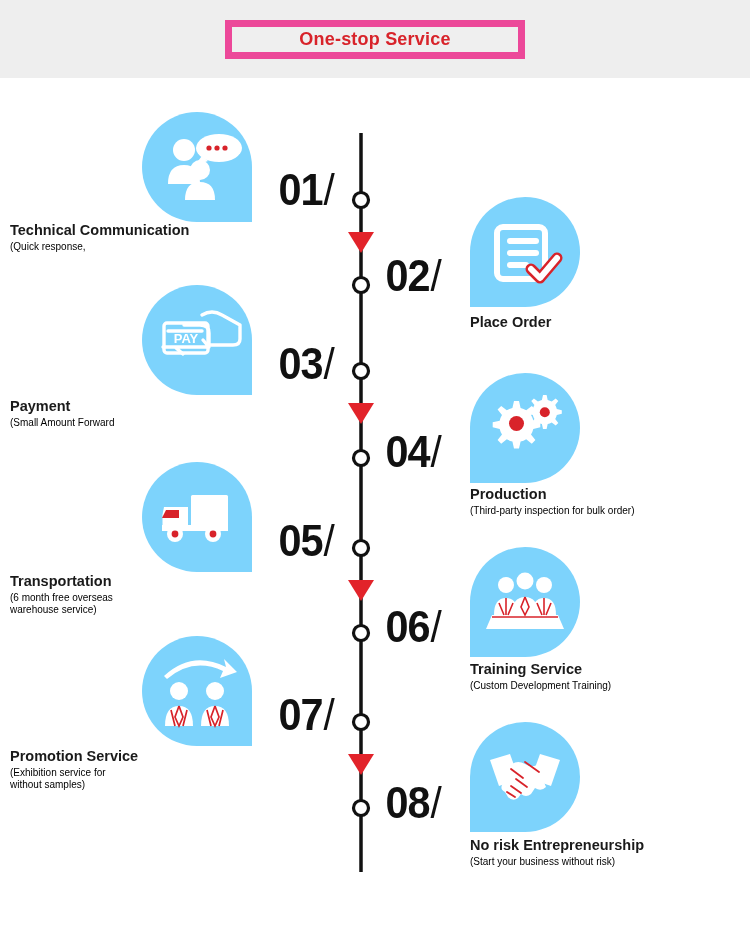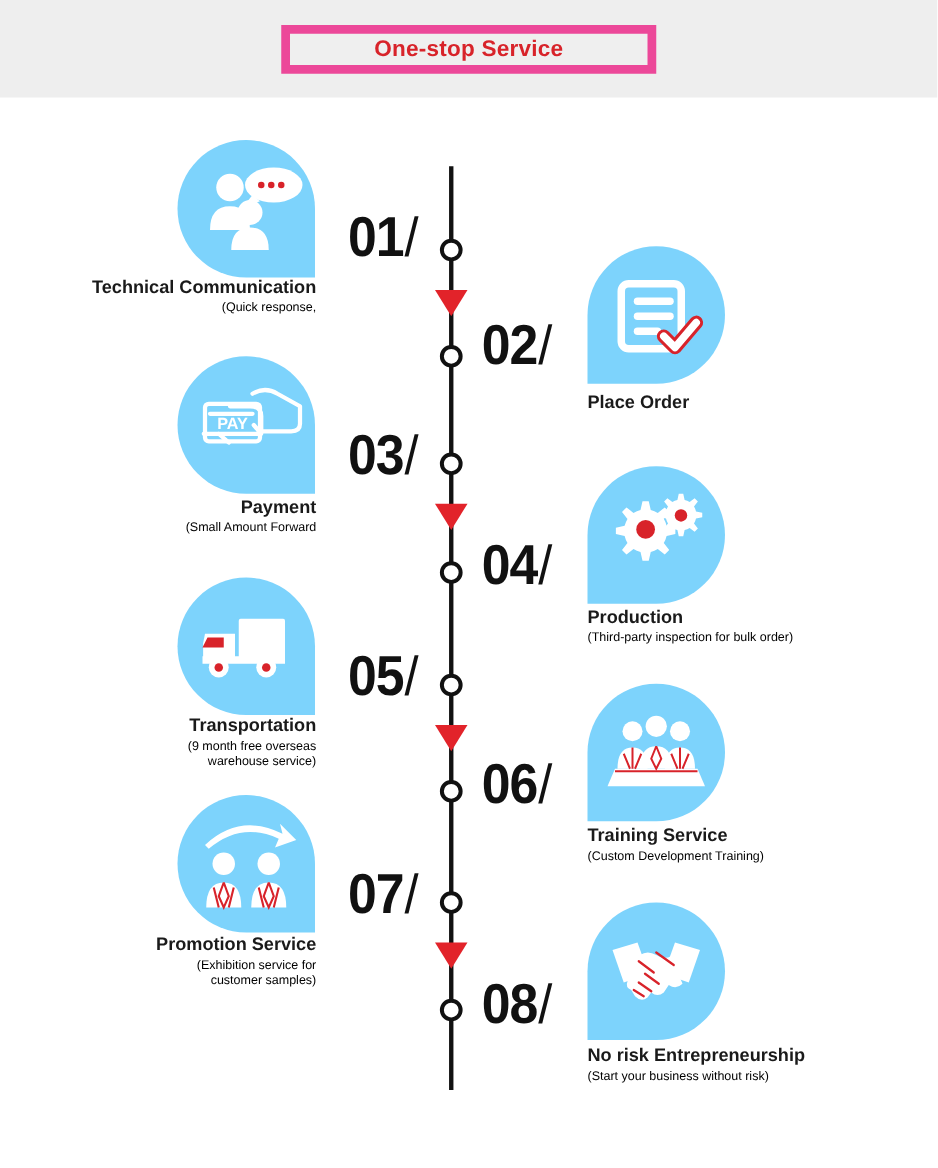--- a/index.html
+++ b/index.html
@@ -77,21 +77,21 @@
     transform: scaleX(0.92);
   }
   .num .slash {
     font-weight: 500;
     font-size: 44px;
     margin-left: 1px;
   }
 
   
   .caption { position: absolute; line-height: 1.28; }
-  .caption.left  { text-align: right; }
+  .caption.left  { text-align: left; }
   .caption.right { text-align: left; }
   .cap-title {
     display: block;
     font-size: 14.5px;
     font-weight: bold;
     color: #1a1a1a;
     margin-bottom: 1px;
   }
   .cap-sub {
     display: block;
@@ -237,21 +237,21 @@
         <circle cx="33" cy="72" r="3.4"></circle>
         <circle cx="71" cy="72" r="3.4"></circle>
       </g>
     </svg>
   </div>
   <div class="num" style="left:276px; top:518px;">
     <span>05</span><span class="slash">/</span>
   </div>
   <div class="caption left" style="left:10px; top:572px; width:243px;">
     <span class="cap-title">Transportation</span>
-    <span class="cap-sub">(9 month free overseas</span>
+    <span class="cap-sub">(6 month free overseas</span>
     <span class="cap-sub">warehouse service)</span>
   </div>
 </div>
 
 <div class="step">
   <div class="badge right" style="left:470px; top:547px;">
     <svg viewBox="0 0 110 110">
       <g fill="#ffffff">
         <circle cx="36" cy="38" r="8"></circle>
         <path d="M24,68 q0,-17 12,-17 q12,0 12,17 z"></path>
@@ -297,21 +297,21 @@
         <path d="M65,74 l4,16 M81,74 l-4,16"></path>
       </g>
     </svg>
   </div>
   <div class="num" style="left:276px; top:692px;">
     <span>07</span><span class="slash">/</span>
   </div>
   <div class="caption left" style="left:10px; top:747px; width:243px;">
     <span class="cap-title">Promotion Service</span>
     <span class="cap-sub">(Exhibition service for</span>
-    <span class="cap-sub">customer samples)</span>
+    <span class="cap-sub">without samples)</span>
   </div>
 </div>
 
 <div class="step">
   <div class="badge right" style="left:470px; top:722px;">
     <svg viewBox="0 0 110 110">
       <g fill="#ffffff">
         <path d="M20,38 l20,-6 l9,25 l-20,7 z"></path>
         <path d="M90,38 l-20,-6 l-9,25 l20,7 z"></path>
         <path d="M42,42 q6,-4 13,0 q6,4 12,1 l9,22 q-5,5 -11,1 l-4,6 q-5,4 -10,0 l-3,4 q-5,4 -10,-1 l-3,-5 q-5,-2 -3,-7 z"></path>

